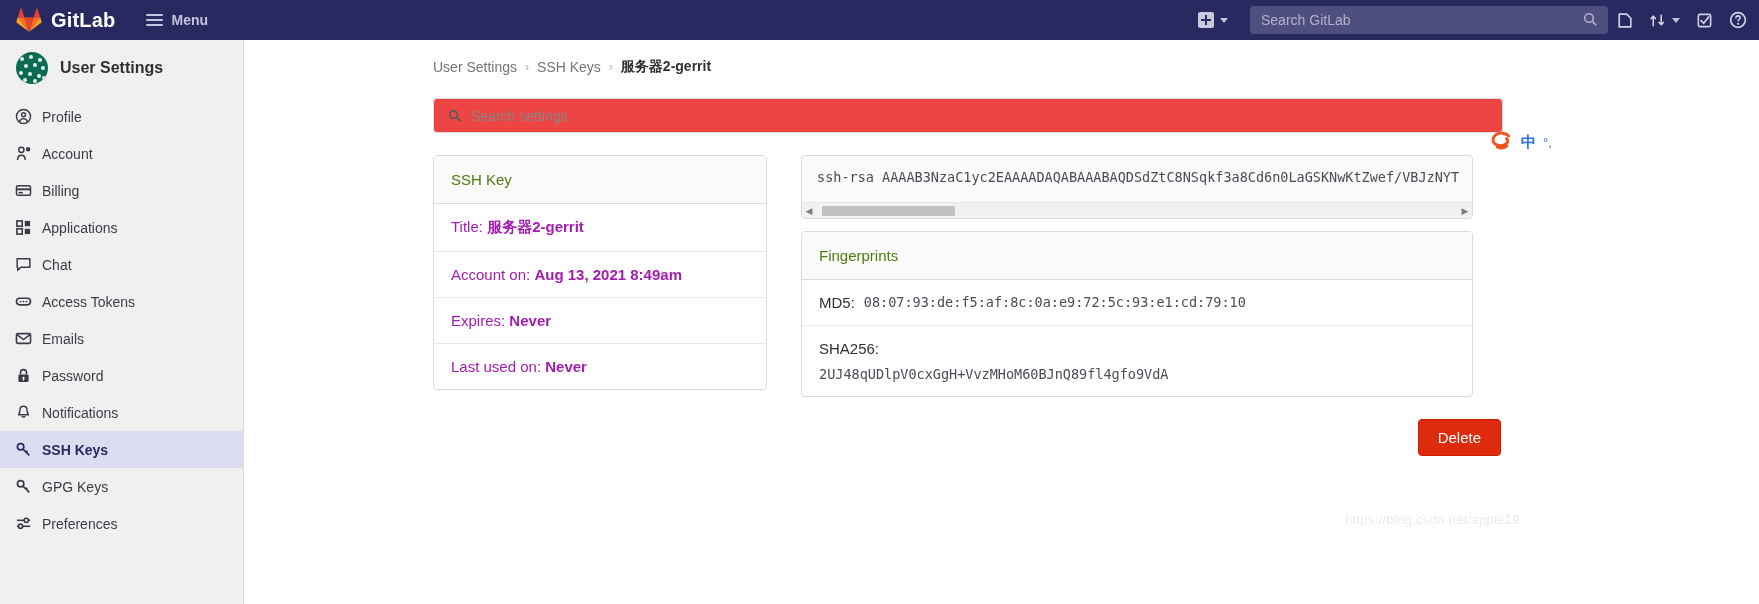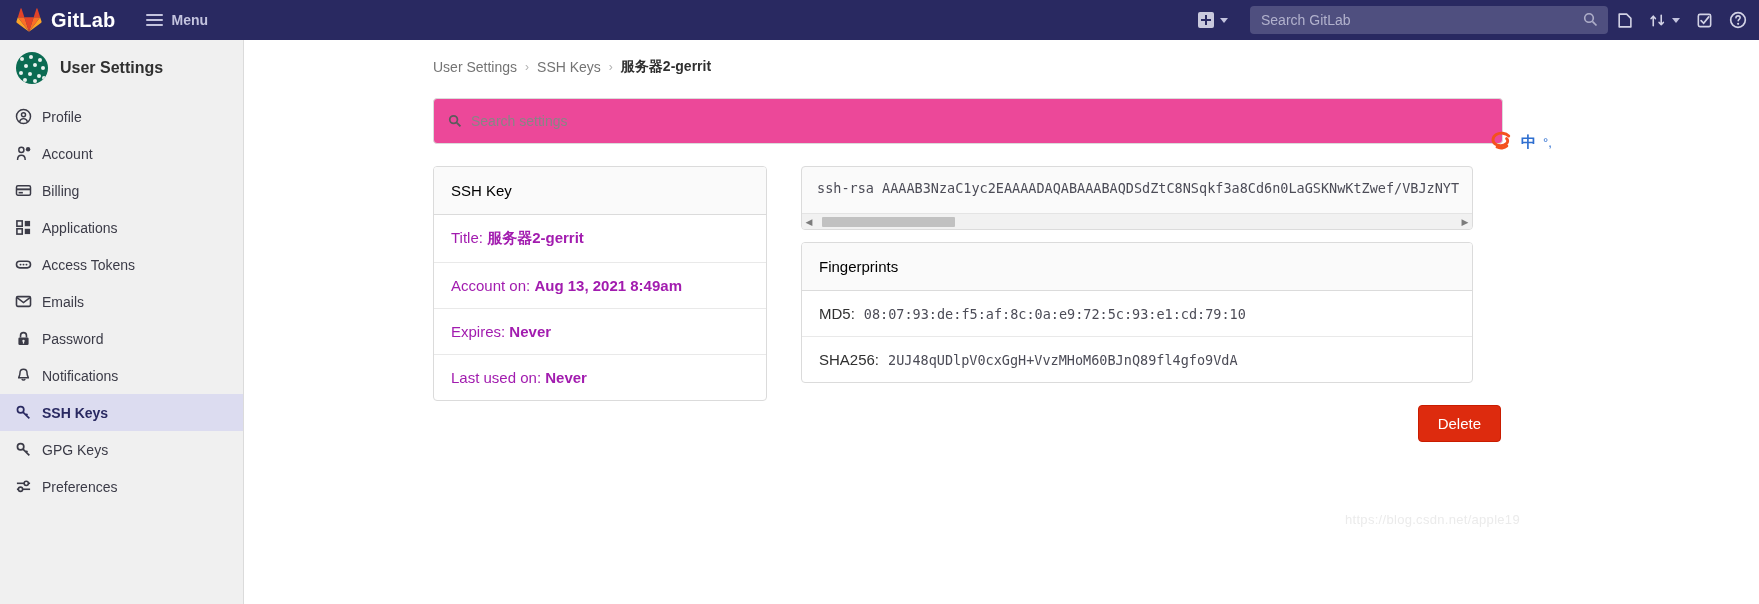--- a/index.html
+++ b/index.html
@@ -113,40 +113,40 @@
   }
   .breadcrumb {
     display: flex; align-items: center; gap: 8px;
     margin: 18px 0 0 188px; font-size: 14px; color: #747474;
   }
   .breadcrumb a { color: #747474; text-decoration: none; cursor: pointer; }
   .breadcrumb .sep { color: #b3b3b3; font-size: 12px; }
   .breadcrumb .cur { color: #303030; font-weight: bold; }
 
   .settings-search {
-    margin: 22px 0 0 188px; width: 1070px; height: 46px;
+    margin: 22px 0 0 188px; width: 1070px; height: 35px;
     border: 1px solid #dbdbdb; border-radius: 4px;
-    display: flex; align-items: center; background: #ec4899;
+    display: flex; align-items: center; background: #ef4444;
   }
   .settings-search .mag { margin: 0 9px 0 14px; width: 14px; height: 14px; }
   .settings-search input {
     flex: 1; border: 0; outline: none; font-size: 14px; color: #303030;
     font-family: "Liberation Sans", sans-serif; background: transparent;
   }
   .settings-search input::placeholder { color: #868686; }
 
   .columns { display: flex; margin: 22px 0 0 188px; gap: 34px; }
 
   .card {
     border: 1px solid #dbdbdb; border-radius: 4px; background: #fff;
     overflow: hidden;
   }
   .card-head {
     background: #fafafa; border-bottom: 1px solid #dbdbdb;
-    padding: 15px 17px; font-size: 15px; color: #000000;
+    padding: 15px 17px; font-size: 15px; color: #4d7c0f;
   }
   .card-row {
     padding: 14px 17px; font-size: 15px; color: #a21caf;
     border-bottom: 1px solid #e9e9e9;
   }
   .card-row:last-child { border-bottom: 0; }
   .card-row b { font-weight: bold; }
 
   .col-left { width: 334px; }
   .col-right { width: 672px; }
@@ -175,23 +175,23 @@
     background: #c1c1c1; border-radius: 1px;
   }
 
   .fingerprints { margin-top: 12px; }
   .mono {
     font-family: "DejaVu Sans Mono", "Liberation Mono", monospace;
     font-size: 13.5px; color: #4c4c57;
   }
   .fp-row {
     padding: 14px 17px; border-bottom: 1px solid #e9e9e9;
-    font-size: 15px; color: #303030; display: flex; gap: 9px; align-items: center;
-  }
-  .fp-row:last-child { border-bottom: 0; }
+    font-size: 15px; color: #303030; display: flex; gap: 9px; align-items: flex-start;
+  }
+  .fp-row:last-child { border-bottom: 0; flex-direction: column; }
 
   .delete-wrap {
     width: 700px; display: flex; justify-content: flex-end; margin-top: 22px;
   }
   .btn-danger {
     background: #dd2b0e; color: #fff; border: 1px solid #c91c00;
     border-radius: 4px; font-size: 15px; padding: 9px 19px; cursor: pointer;
     font-family: "Liberation Sans", sans-serif;
   }
 
@@ -343,20 +343,28 @@
           <svg width="17" height="17" viewBox="0 0 16 16">
               <rect x="1.8" y="1.8" width="5" height="5" fill="none" stroke="#3b3b47" stroke-width="1.5"></rect>
               <rect x="9.2" y="1.8" width="5" height="5" fill="#3b3b47"></rect>
               <rect x="1.8" y="9.2" width="5" height="5" fill="none" stroke="#3b3b47" stroke-width="1.5"></rect>
               <rect x="9.2" y="9.2" width="5" height="5" fill="#3b3b47"></rect>
             </svg>
         </span>
         <span class="nav-text">Applications</span>
       </div>
 
+      <div class="nav-row">
+        <span class="nav-ico">
+          <svg width="17" height="17" viewBox="0 0 16 16">
+              <path d="M2 2.6h12v8H5.6L2.6 13.4V10.6H2z" fill="none" stroke="#3b3b47" stroke-width="1.4" stroke-linejoin="round"></path>
+            </svg>
+        </span>
+        <span class="nav-text">Chat</span>
+      </div>
 
       <div class="nav-row">
         <span class="nav-ico">
           <svg width="17" height="17" viewBox="0 0 16 16">
               <rect x="1.4" y="5" width="13.2" height="6.2" rx="3.1" fill="none" stroke="#3b3b47" stroke-width="1.5"></rect>
               <circle cx="5.2" cy="8.1" r=".9" fill="#3b3b47"></circle>
               <circle cx="8" cy="8.1" r=".9" fill="#3b3b47"></circle>
               <circle cx="10.8" cy="8.1" r=".9" fill="#3b3b47"></circle>
             </svg>
         </span>

